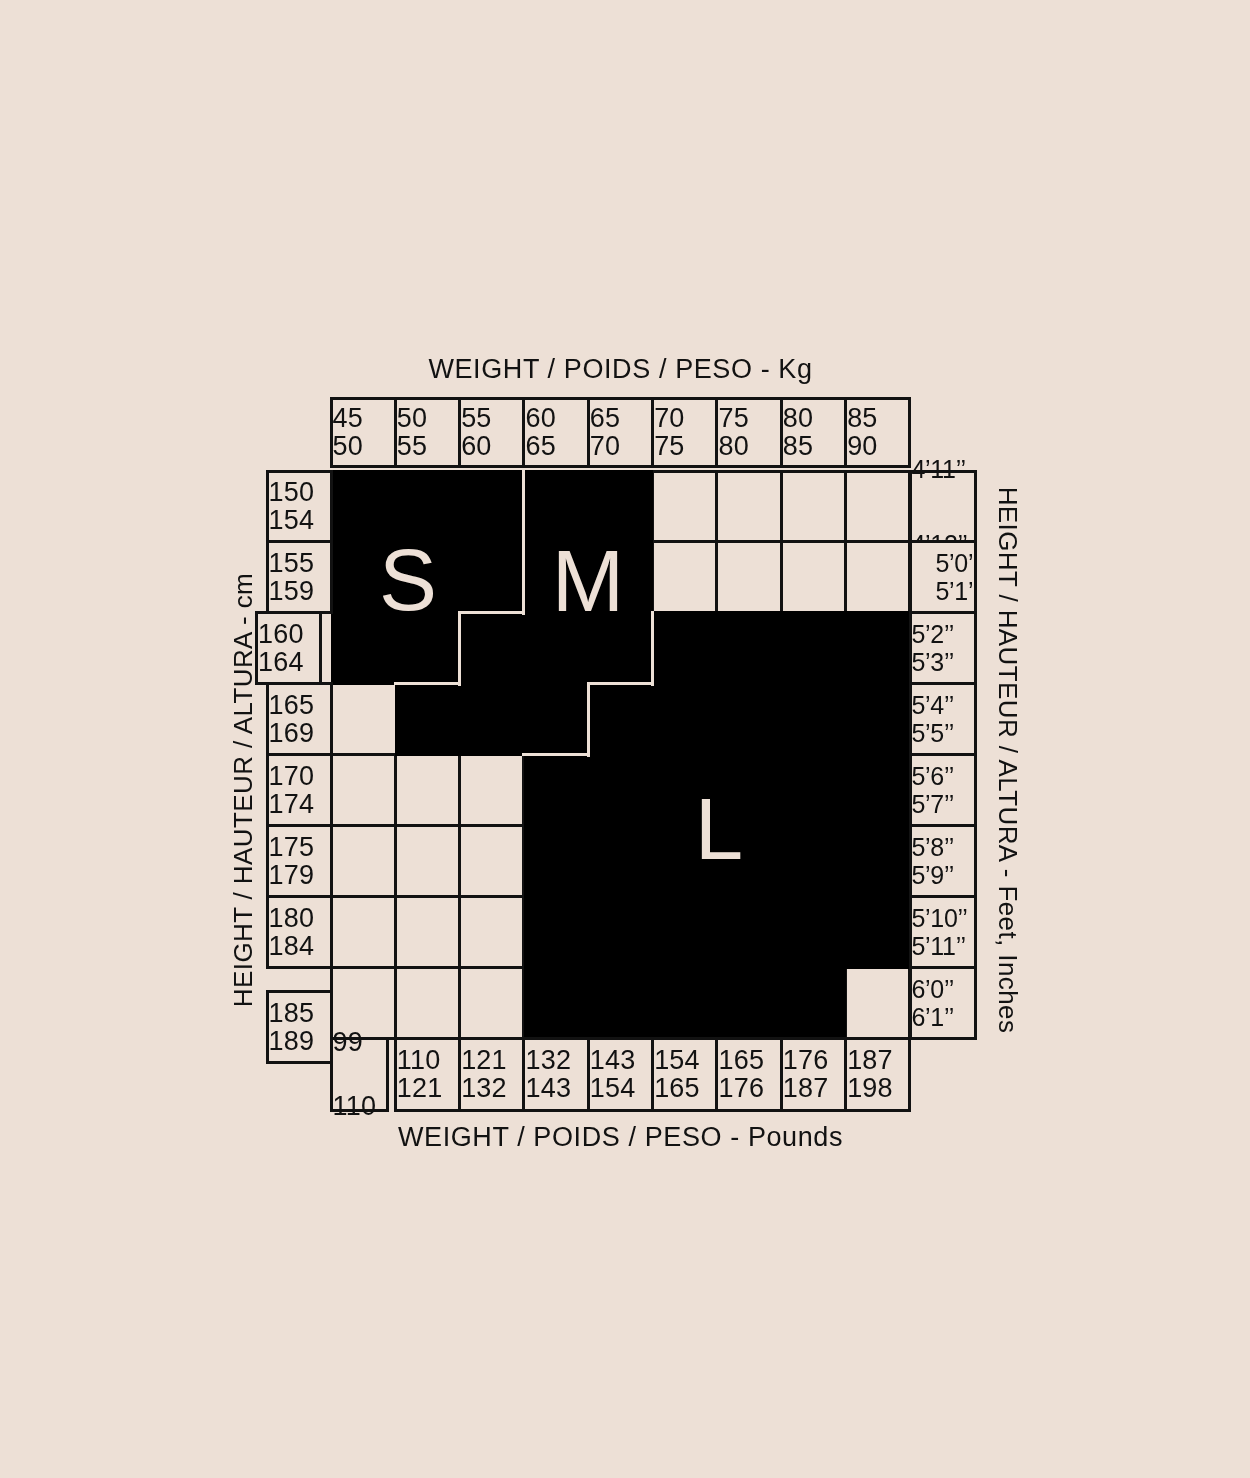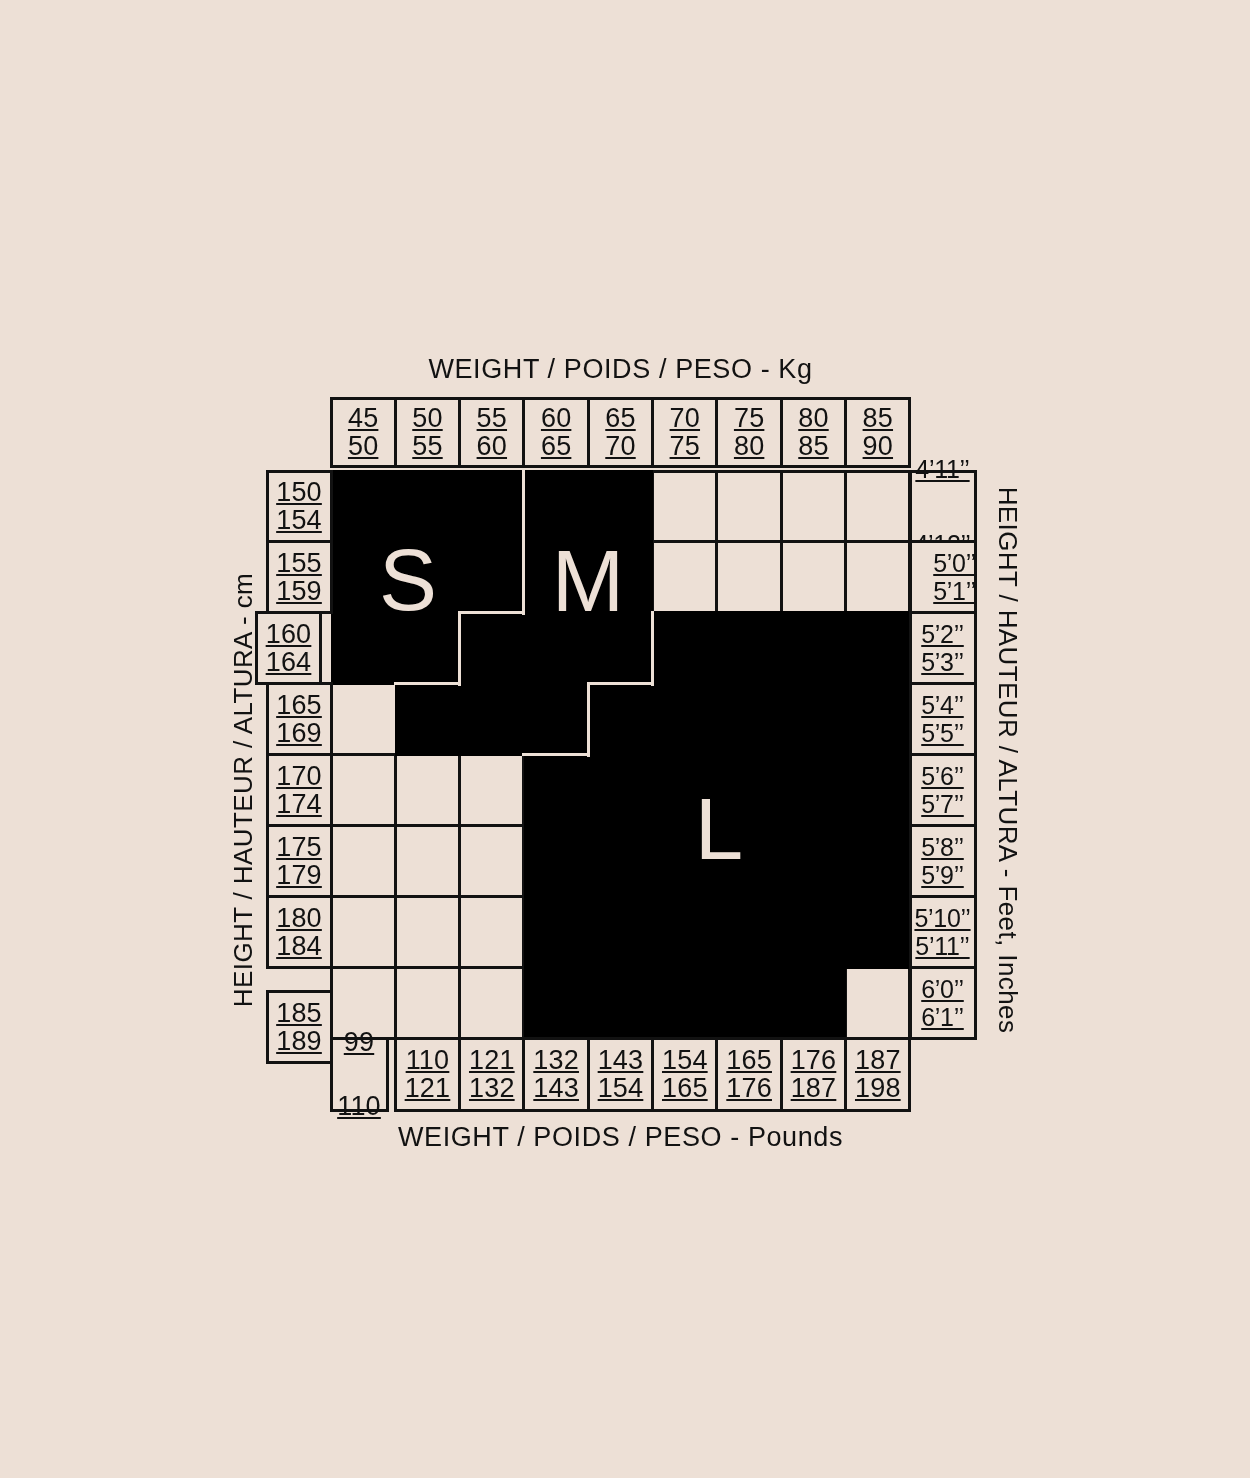--- a/index.html
+++ b/index.html
@@ -12,25 +12,24 @@
     width:1250px;height:1478px;
     background:var(--bg,#EDE0D6);
     overflow:hidden;
   }
   #stage{position:absolute;left:0;top:0;width:100%;height:100%;}
   
   .cell{
     position:absolute;box-sizing:border-box;
     border:3px solid var(--ink,#121212);
     background:var(--bg,#EDE0D6);
-    display:flex;flex-direction:column;justify-content:center;align-items:center;
+    display:flex;flex-direction:column;justify-content:center;align-items:flex-start;
     color:var(--ink,#121212);
     font-size:27px;line-height:28px;letter-spacing:0.2px;
     z-index:4;
-    text-decoration:underline;
   }
   .cell.empty{z-index:1;}
   .cell .ln{white-space:nowrap;}
   .cell.ft{font-size:25px;letter-spacing:-0.3px;}
   .region{
     position:absolute;background:var(--region,#000);z-index:2;
   }
   .sep{
     position:absolute;background:var(--bg,#EDE0D6);z-index:3;
   }

